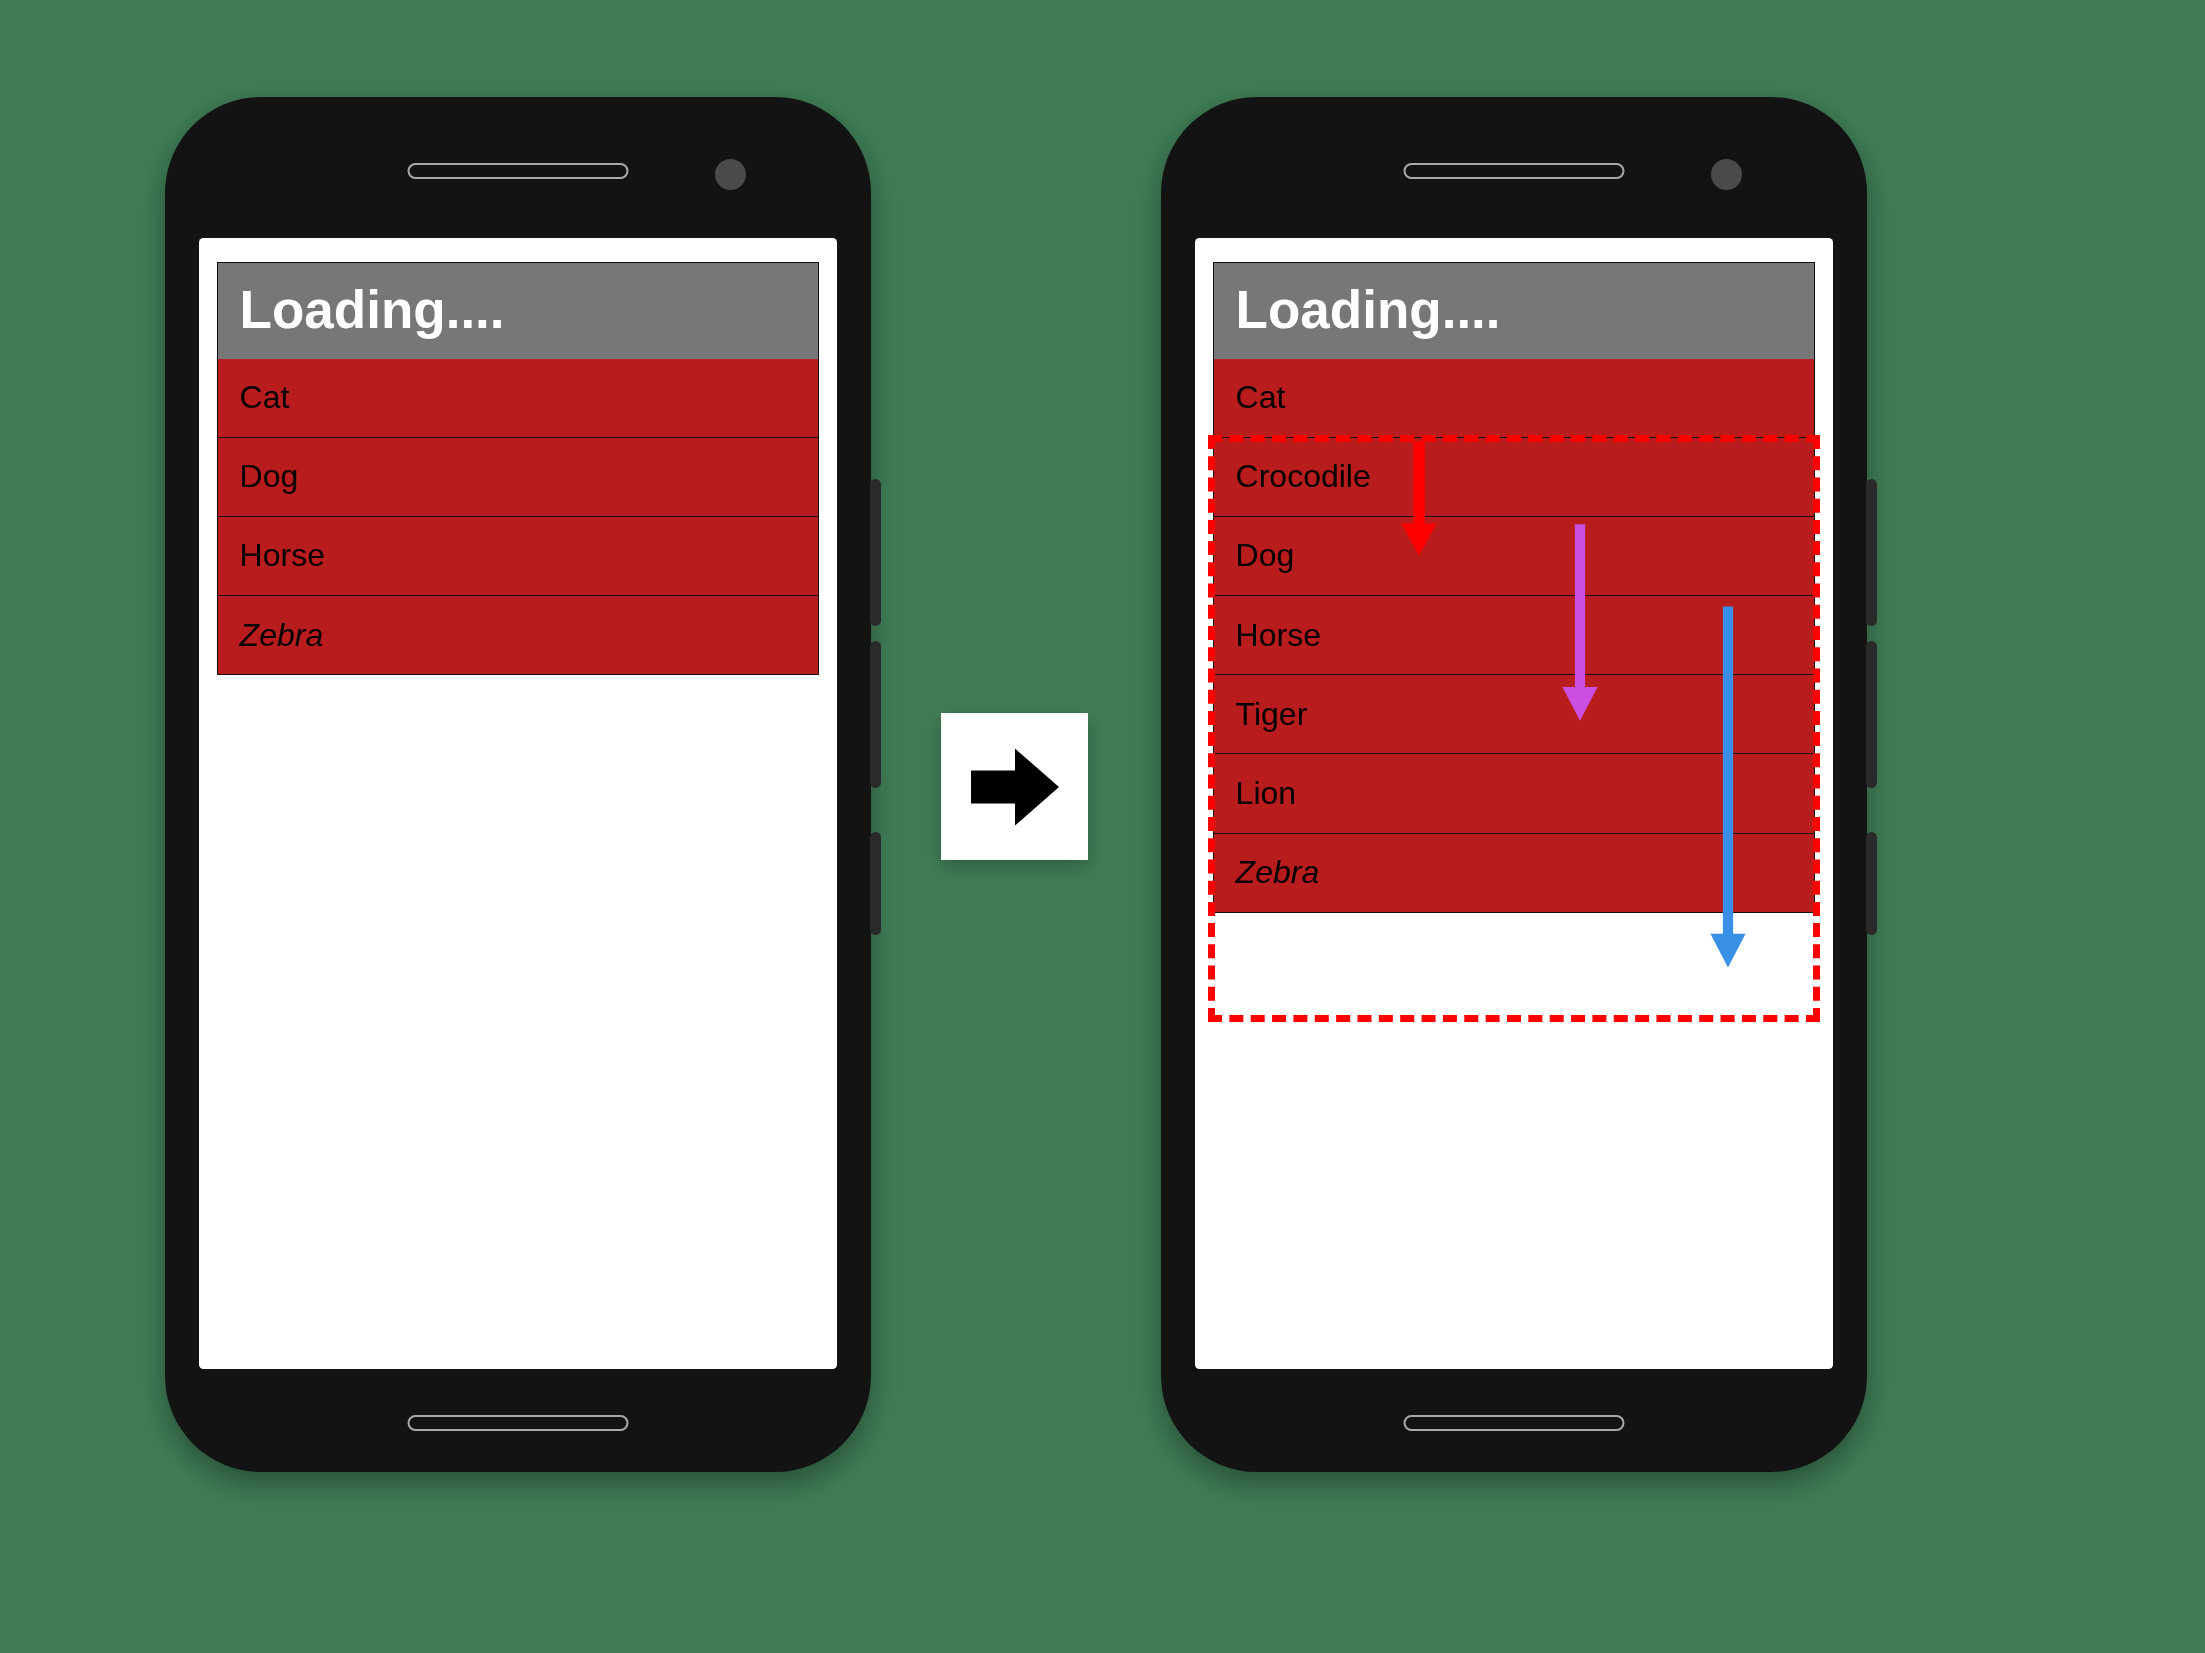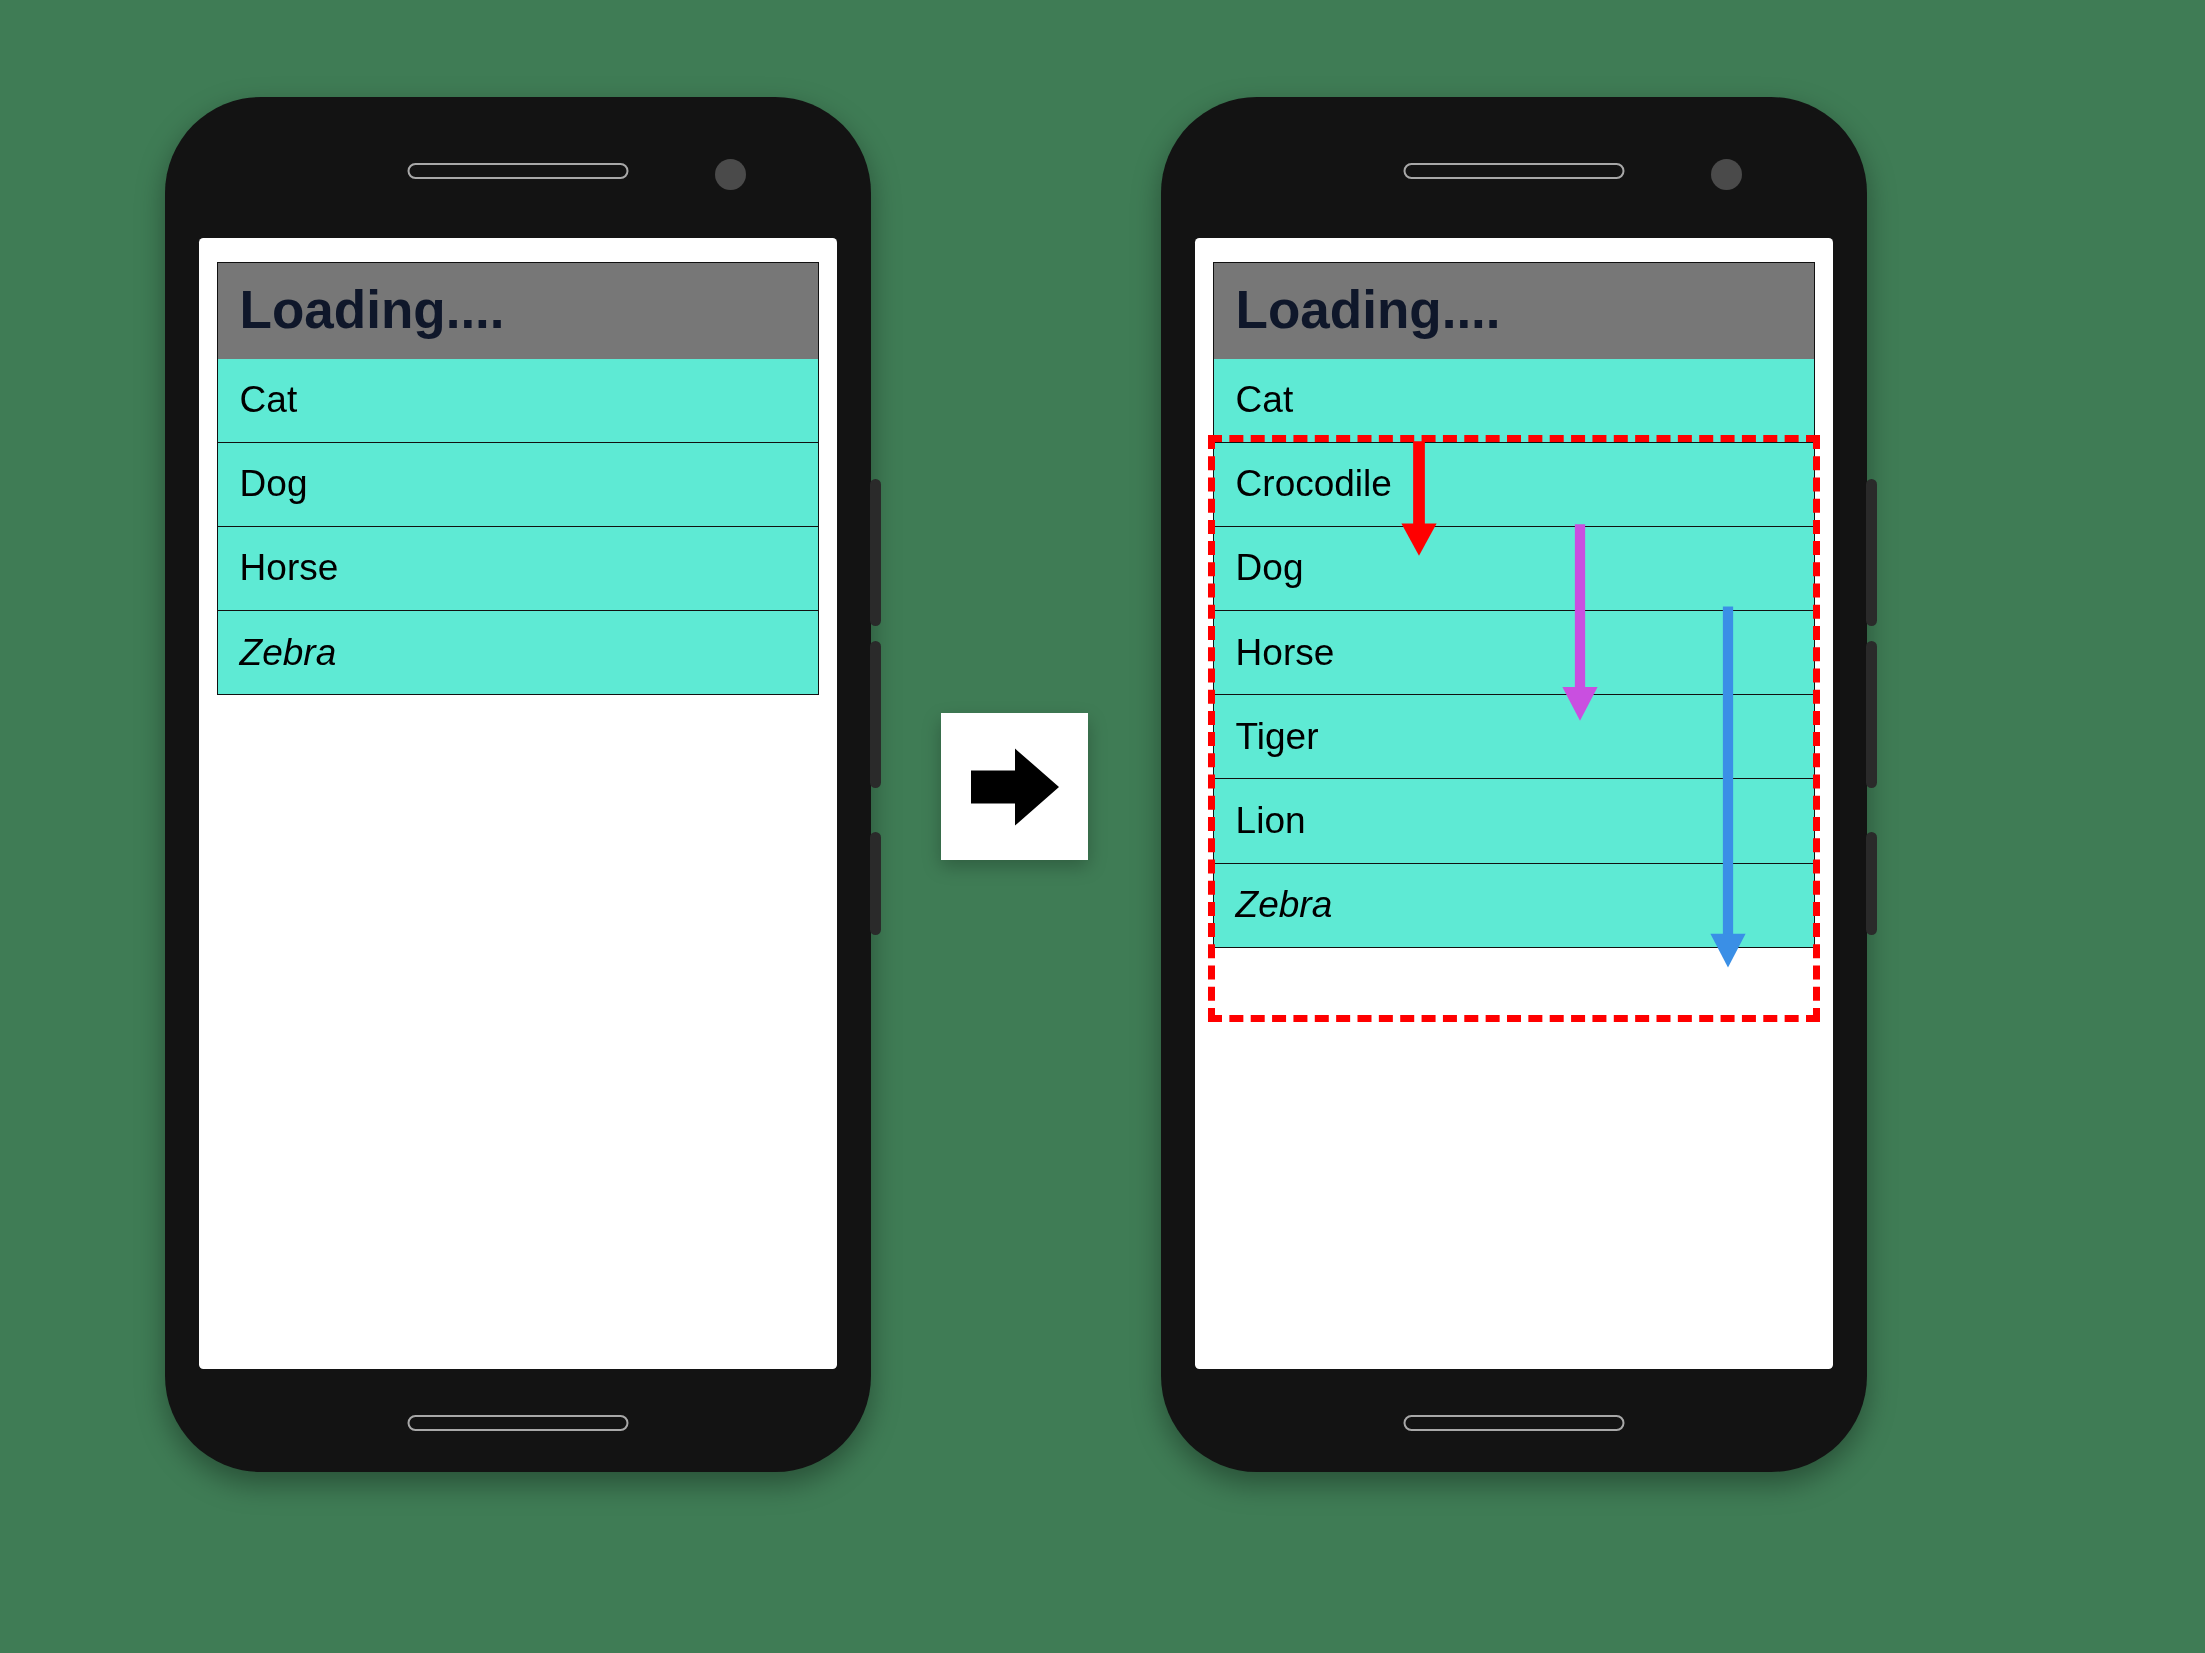--- a/index.html
+++ b/index.html
@@ -57,30 +57,30 @@
     overflow: hidden;
   }
   .screen-inner {
     position: absolute;
     top: 23.5px; left: 17.6px; right: 17.6px; bottom: 0;
   }
 
   
   .titlebar {
     background: #777777;
-    color: #0f172a;
+    color: #ffffff;
     font-size: 53px;
     font-weight: 700;
     padding: 16px 22px 19px;
     border: 1.5px solid #111;
     border-bottom: none;
   }
   .row {
-    background: #5eead4;
-    font-size: 37px;
+    background: #b91c1c;
+    font-size: 32px;
     color: #000;
     padding: 20.6px 22px;
     border: 1.5px solid #111;
     border-top: none;
   }
   .row.last { border-bottom: 1.5px solid #111; font-style: italic; }
 
   .list-wrap { position: relative; }
 
   

